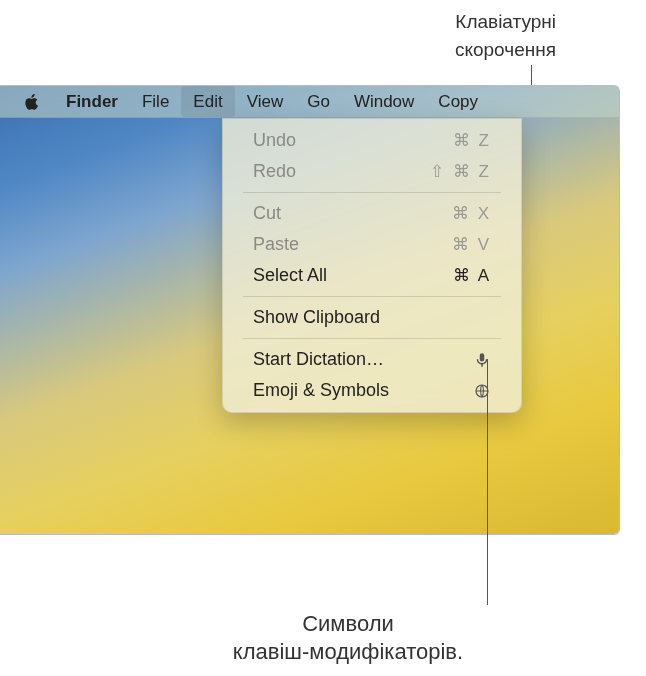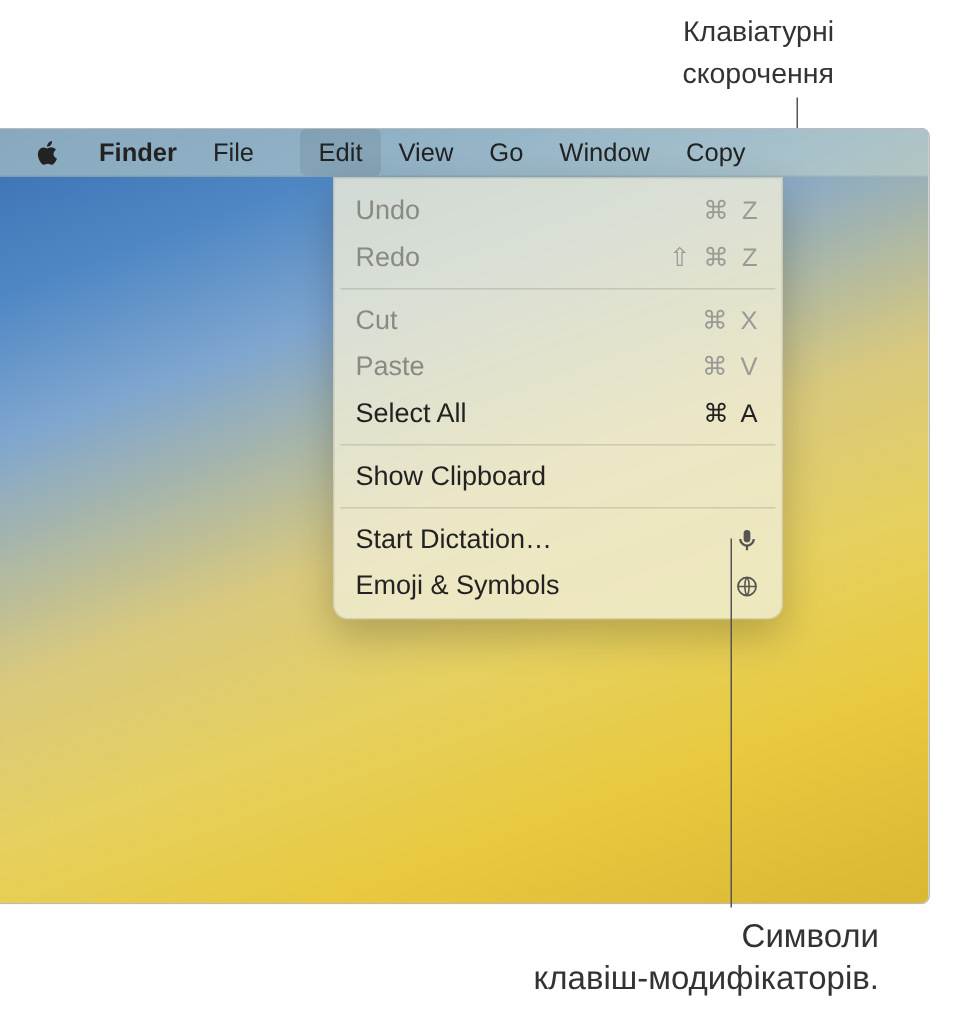--- a/index.html
+++ b/index.html
@@ -21,21 +21,21 @@
       text-align: right;
     }
     .callout-bottom {
       position: absolute;
       bottom: 10px;
       left: 110px;
       right: 60px;
       font-size: 22px;
       line-height: 28px;
       color: #333;
-      text-align: right;
+      text-align: center;
     }
     .callout-line-top {
       position: absolute;
       width: 1px;
       background: #555;
       top: 65px;
       height: 90px;
       left: 531px;
     }
     .callout-line-bottom {
@@ -44,21 +44,21 @@
       background: #555;
       top: 359px;
       height: 246px;
       left: 487px;
     }
     .screenshot-frame {
       position: absolute;
       top: 85px;
       left: 0;
       width: 620px;
-      height: 518px;
+      height: 450px;
       border: 1px solid #bbb;
       border-left: none;
       border-radius: 0 6px 6px 0;
       overflow: hidden;
     }
     .desktop-bg {
       position: absolute;
       inset: 0;
       background: linear-gradient(160deg, #3a6fb0 0%, #4f87c4 15%, #7fa6cf 28%, #d9c97d 50%, #e6d05e 65%, #e8c93f 80%, #d9b832 100%);
     }
@@ -78,37 +78,36 @@
     .menubar-item {
       padding: 0 12px;
       height: 100%;
       display: flex;
       align-items: center;
       border-radius: 4px;
     }
     .menubar-item.bold { font-weight: 600; }
     .menubar-item.active {
       background: rgba(0,0,0,0.08);
-      margin-left: 19px;
     }
     .apple-logo {
       width: 20px;
       height: 20px;
       display: block;
     }
     .dropdown {
       position: absolute;
       top: 32px;
       left: 222px;
       width: 300px;
       background: rgba(240, 237, 215, 0.8);
       border: 1px solid rgba(0,0,0,0.1);
       border-radius: 0 0 10px 10px;
       box-shadow: 0 10px 28px rgba(0,0,0,0.22);
-      padding: 6px 0;
+      padding: 6px 16px;
       font-size: 18px;
       color: #222;
       backdrop-filter: blur(8px);
       text-align: right;
     }
     .menu-item {
       display: flex;
       justify-content: space-between;
       align-items: center;
       padding: 5px 14px;

